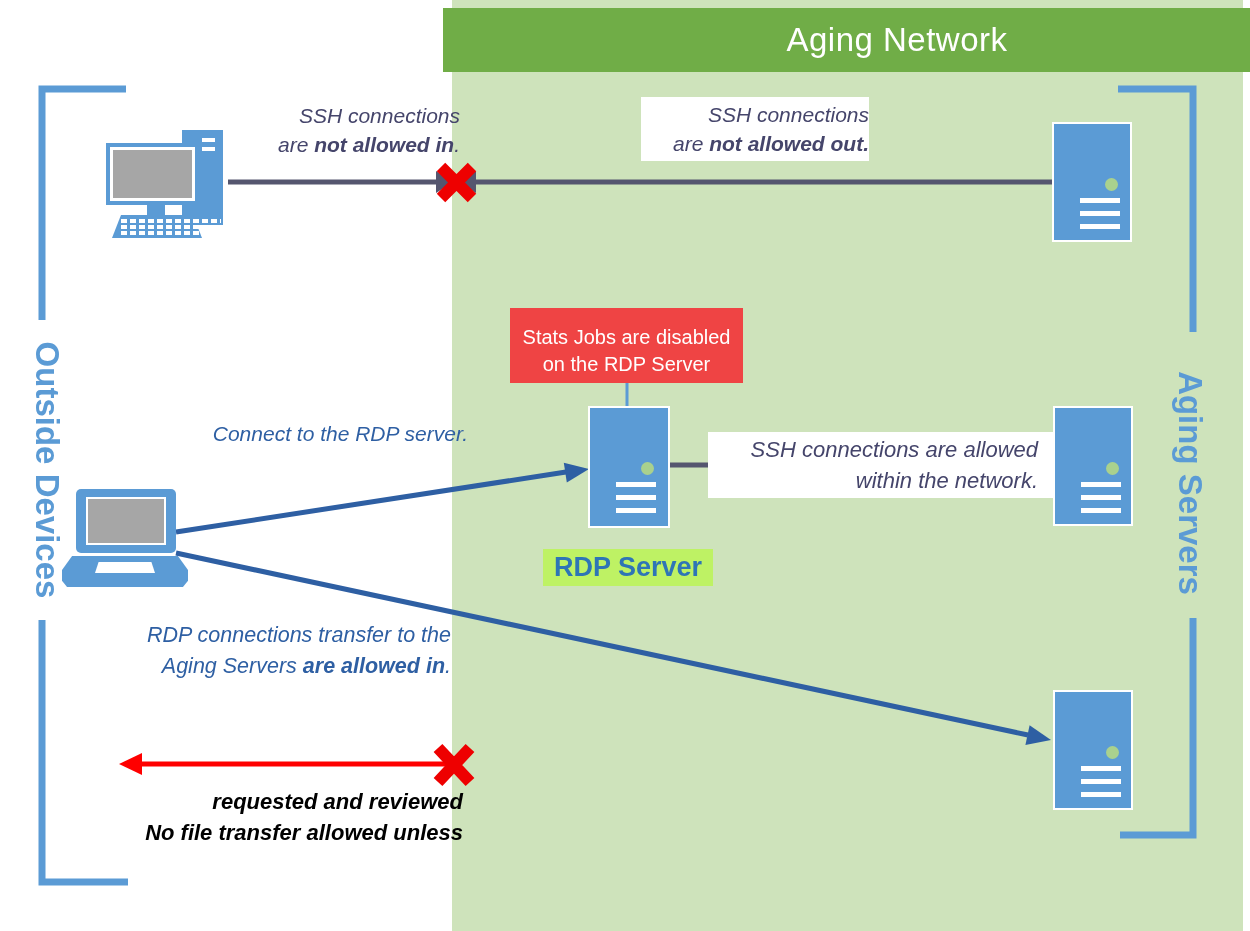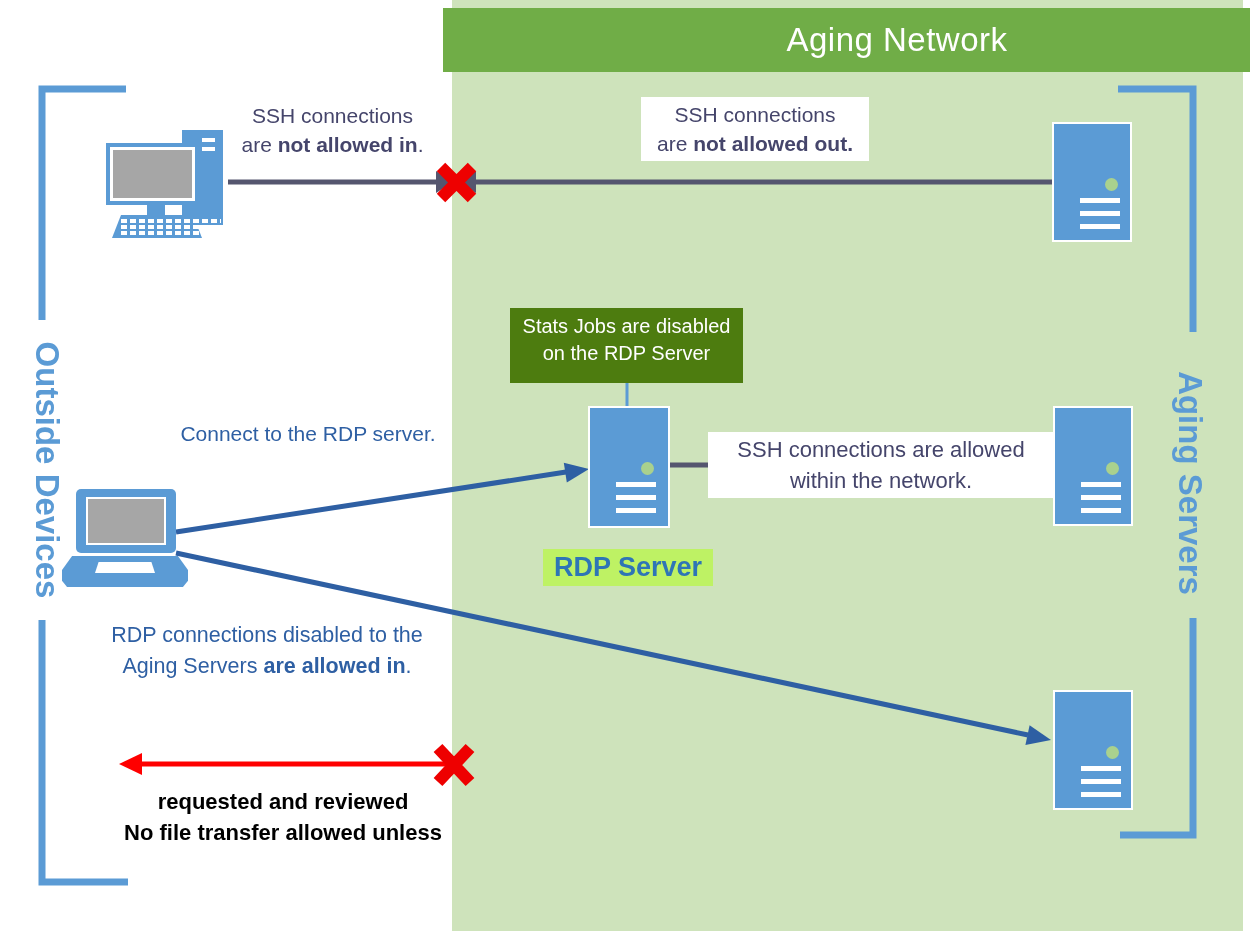--- a/index.html
+++ b/index.html
@@ -13,28 +13,28 @@
           color:#ffffff;font-size:33px;line-height:64px;text-align:center;letter-spacing:.5px;}
 
   
   svg.overlay{position:absolute;left:0;top:0;width:1250px;height:931px;pointer-events:none;}
 
   
   .vlabel{color:#5B9BD5;font-weight:bold;font-size:33px;white-space:nowrap;
           transform:translate(-50%,-50%) rotate(90deg);}
 
   
-  .txt{text-align:center;color:#45456B;font-size:21px;line-height:29px;}
+  .txt{text-align:right;color:#45456B;font-size:21px;line-height:29px;font-style:italic;}
   .txt b{font-weight:bold;}
   .blue{color:#2E5FA3;}
   .wbox{background:#ffffff;}
 
   
-  .callout{left:510px;top:308px;width:233px;height:75px;background:#4d7c0f;color:#ffffff;
-           font-size:20px;line-height:27px;text-align:center;padding-top:5px;box-sizing:border-box;}
+  .callout{left:510px;top:308px;width:233px;height:75px;background:#ef4444;color:#ffffff;
+           font-size:20px;line-height:27px;text-align:center;padding-top:16px;box-sizing:border-box;}
   .rdp-label{left:543px;top:549px;width:170px;height:37px;background:#bef264;color:#2E75B6;
              font-weight:bold;font-size:27px;line-height:37px;text-align:center;}
 
   
   .server{width:76px;height:116px;background:#5B9BD5;border:2px solid #ffffff;}
   .server .led{position:absolute;left:51px;top:54px;width:13px;height:13px;border-radius:50%;background:#A9D18E;}
   .server .bars{position:absolute;left:26px;top:74px;width:40px;height:31px;
                 background:repeating-linear-gradient(to bottom,#ffffff 0 5px,rgba(0,0,0,0) 5px 13px);}
 
   
@@ -167,21 +167,21 @@
   <div class="abs txt blue" style="left:148px;top:419px;width:320px;line-height:30px;">
     <div>Connect to the RDP server.</div>
   </div>
 
   <div class="abs txt wbox" style="left:708px;top:432px;width:314px;font-size:22px;line-height:31px;padding:2px 16px;">
     <div>SSH connections are allowed</div>
     <div>within the network.</div>
   </div>
 
   <div class="abs txt blue" style="left:83px;top:620px;width:368px;line-height:31px;font-size:21.5px;">
-    <div>RDP connections disabled to the</div>
+    <div>RDP connections transfer to the</div>
     <div><span>Aging Servers </span><b>are allowed in</b><span>.</span></div>
   </div>
 
   <div class="abs txt" style="left:103px;top:786px;width:360px;color:#000;font-weight:bold;font-size:22px;line-height:31px;">
     <div>requested and reviewed</div>
     <div>No file transfer allowed unless</div>
   </div>
 
 </div>
 

